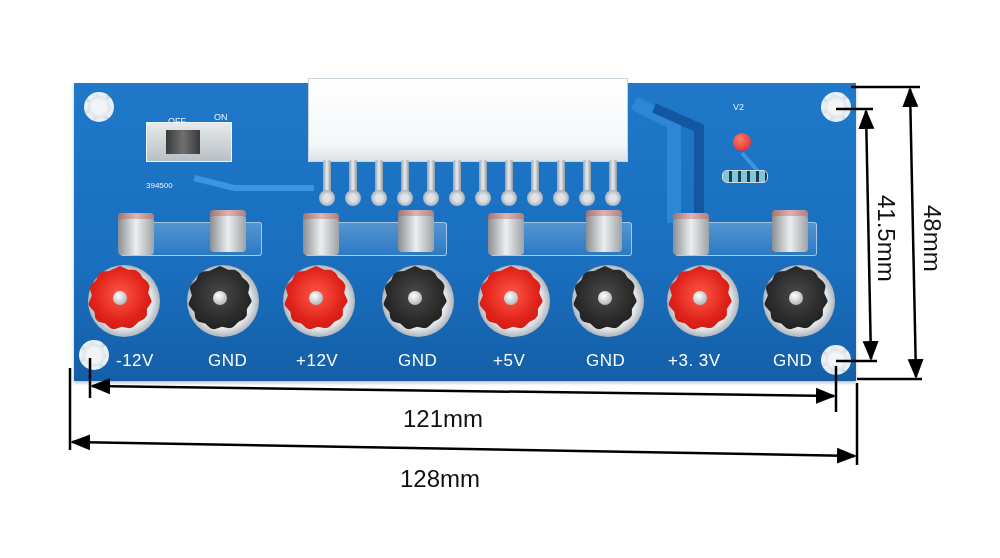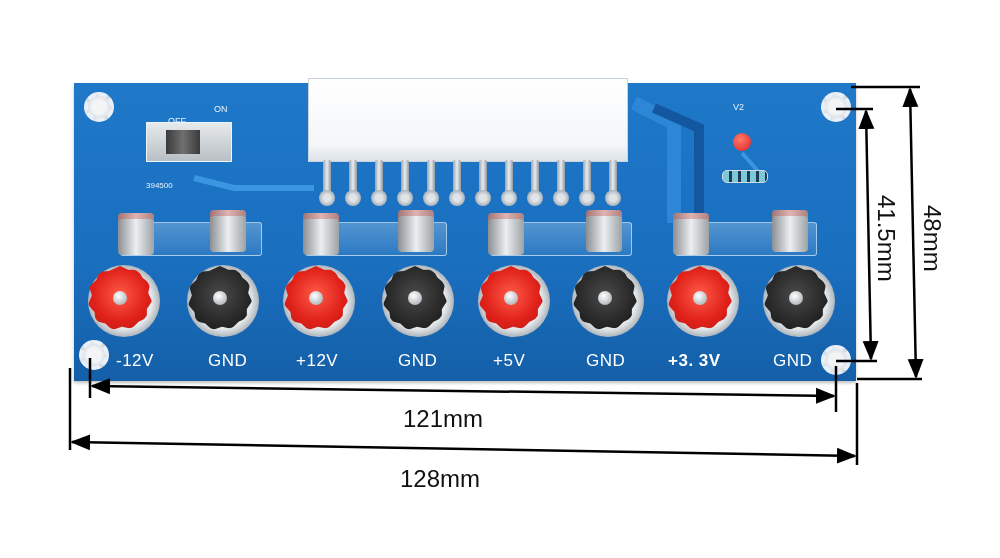--- a/index.html
+++ b/index.html
@@ -37,21 +37,21 @@
   <path d="M580 25 L625 45 L625 145" stroke="#1257a0" stroke-width="10" fill="none"></path>
   <path d="M668 70 L690 95" stroke="#3b95e0" stroke-width="4" fill="none"></path>
 </svg>
 
 <div class="abs mount" style="left:84px;top:92px;"></div>
 <div class="abs mount" style="left:821px;top:92px;"></div>
 <div class="abs mount" style="left:79px;top:340px;"></div>
 <div class="abs mount" style="left:821px;top:345px;"></div>
 
 <div class="abs silk" style="left:148px;top:116px;margin-left:20px;">OFF</div>
-<div class="abs silk" style="left:214px;top:104px;">ON</div>
+<div class="abs silk" style="left:214px;top:112px;">ON</div>
 <div class="abs switch"></div>
 <div class="abs switch-knob"></div>
 <div class="abs silk" style="left:146px;top:181px;font-size:8px;">394500</div>
 
 <div class="abs connector"></div>
 <div>
   <div class="pin" style="left:323px"></div>
     <div class="pin" style="left:349px"></div>
     <div class="pin" style="left:375px"></div>
   <div class="pin" style="left:401px"></div>
@@ -118,21 +118,21 @@
 <div class="abs post-base" style="left:763px;top:265px;"></div>
 <div class="abs post black" style="left:764px;top:266px;"></div>
 <div class="abs screw" style="left:789px;top:291px;"></div>
 
 <div class="abs label" style="left:116px;top:351px;">-12V</div>
 <div class="abs label" style="left:208px;top:351px;">GND</div>
 <div class="abs label" style="left:296px;top:351px;">+12V</div>
 <div class="abs label" style="left:398px;top:351px;">GND</div>
 <div class="abs label" style="left:493px;top:351px;">+5V</div>
 <div class="abs label" style="left:586px;top:351px;">GND</div>
-<div class="abs label" style="left:668px;top:351px;font-weight:bold;">+3. 3V</div>
+<div class="abs label" style="left:668px;top:351px;">+3. 3V</div>
 <div class="abs label" style="left:773px;top:351px;">GND</div>
 
 <svg class="abs" style="left:0;top:0;" width="1000" height="558">
   <defs>
     <marker id="ah" viewBox="0 0 10 10" refX="9" refY="5" markerWidth="8" markerHeight="8" orient="auto-start-reverse">
       <path d="M0 1 L10 5 L0 9 Z" fill="#000"></path>
     </marker>
   </defs>
   <g stroke="#000" stroke-width="2.5" fill="none">
 

